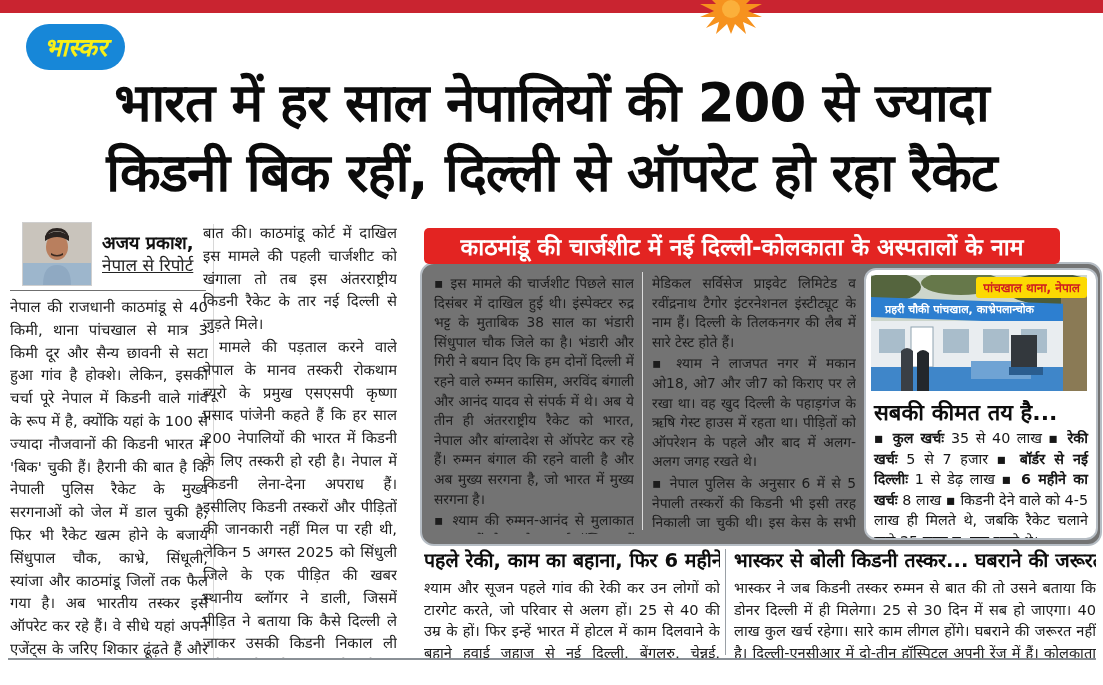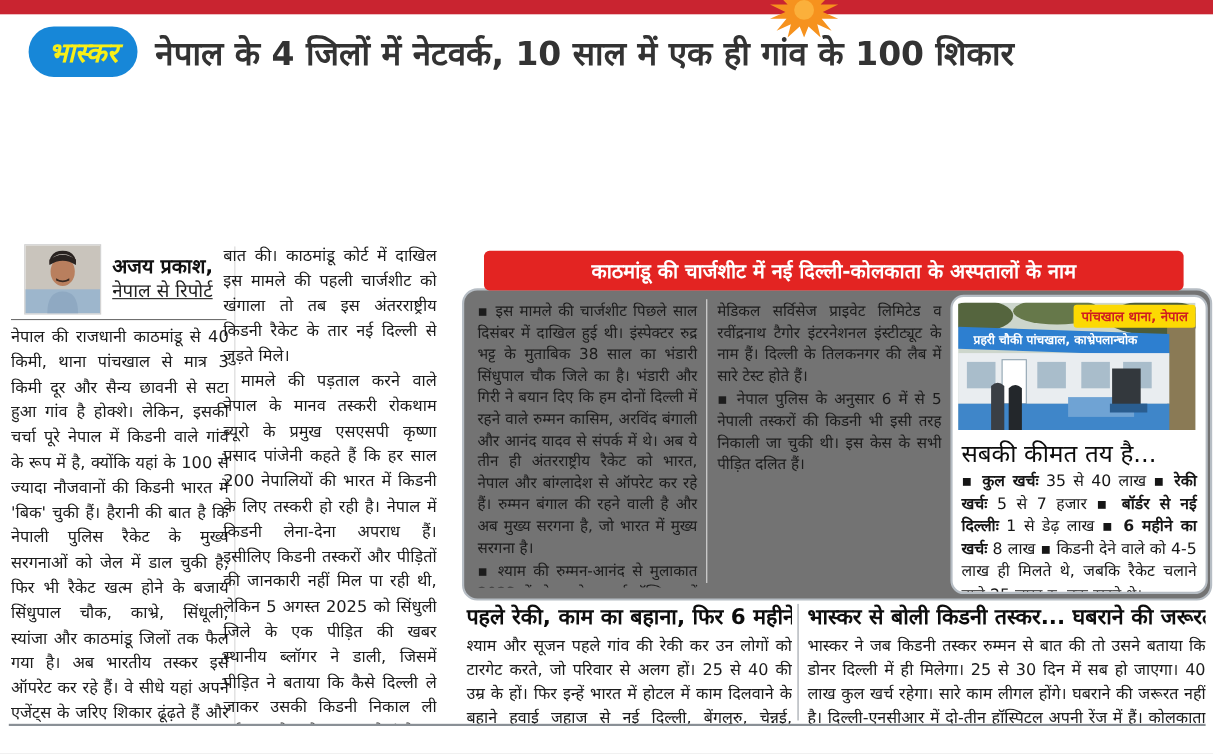--- a/index.html
+++ b/index.html
@@ -24,35 +24,35 @@
   .byline .who{line-height:1.25;}
   .byline .author{font-size:18px;font-weight:800;color:#111;}
   .byline .loc{font-size:17px;color:#222;text-decoration:underline;}
   .byline-rule{position:absolute;left:10px;top:290px;width:196px;height:1px;background:#6f6f6f;}
   .colrule{position:absolute;background:#d8d8d8;width:1px;}
   .body-col{position:absolute;text-align:justify;font-size:14.8px;line-height:22.8px;color:#1c1c1c;overflow:hidden;}
   .body-col p{margin:0;}
   .body-col p.indent{text-indent:16px;}
   
   .red-title{position:absolute;left:424px;top:228px;width:636px;height:36px;background:#e32422;
-             border-radius:5px;color:#ffffff;font-weight:800;font-size:18px;display:flex;
-             align-items:center;justify-content:center;white-space:nowrap;z-index:5;margin-left:16px;}
+             border-radius:5px;color:#ffffff;font-weight:800;font-size:23px;display:flex;
+             align-items:center;justify-content:center;white-space:nowrap;z-index:5;}
   
   .bigbox{position:absolute;left:420px;top:262px;width:678px;height:280px;border:2px solid #b6bdc4;
           border-radius:14px;background:#737373;}
   .cs-col{position:absolute;top:10px;text-align:justify;font-size:13.8px;line-height:19.6px;color:#1c1c1c;overflow:hidden;}
   .cs-col p{margin:0 0 2px 0;}
   .cs-divider{position:absolute;left:220px;top:8px;width:1px;height:258px;background:#dcdcdc;}
   
   .panel{position:absolute;right:2px;top:4px;width:230px;height:268px;border:2px solid #b6bdc4;
          border-radius:12px;background:#fff;overflow:hidden;}
   .panel .photo{position:relative;margin:5px;width:216px;height:116px;overflow:hidden;}
   .photo-caption{position:absolute;right:0;top:2px;background:#fcd903;color:#d01f1f;font-weight:800;
                  font-size:12px;padding:2px 7px;border-radius:3px;}
-  .panel .ptitle{margin:4px 8px 2px 8px;font-size:22px;font-weight:400;color:#0d0d0d;}
+  .panel .ptitle{margin:4px 8px 2px 8px;font-size:22px;font-weight:700;color:#0d0d0d;}
   .panel .ptext{margin:0 8px;font-size:14.3px;line-height:20.5px;text-align:justify;color:#161616;}
   .ptext b{font-weight:800;}
   
   .bbox{position:absolute;top:546px;overflow:hidden;}
   .bbox h3{margin:0 0 4px 0;font-size:19.5px;font-weight:800;color:#0d0d0d;white-space:nowrap;}
   .bbox p{margin:0;font-size:14.6px;line-height:21.5px;text-align:justify;color:#1c1c1c;}
   .bottom-divider{position:absolute;left:725px;top:549px;width:1px;height:106px;background:#9aa0a6;}
   .bottom-rule{position:absolute;left:8px;top:658px;width:1088px;height:2px;background:#8a9096;}
 </style>
 </head>
@@ -65,23 +65,26 @@
     <g fill="#f6921e">
       <polygon points="31,0 35,14 45,3 42,16 56,10 46,20 62,20 48,27 62,33 47,33 56,44 43,38 46,50 35,40 31,50 27,40 16,50 19,38 6,44 15,33 0,33 14,27 0,20 16,20 6,10 20,16 17,3 27,14"></polygon>
       <circle cx="31" cy="25" r="9" fill="#fbb03b"></circle>
     </g>
   </svg>
 
   <div class="kicker-row">
     <div class="badge">
       <span class="brand">भास्कर</span>
     </div>
-    <div class="kicker">नेपाल के 4 जिलों में नेटवर्क, 10 साल में एक ही गांव के 100 शिकार</div>
   </div>
 
+  <div class="headline">
+    <div>भारत में हर साल नेपालियों की 200 से ज्यादा</div>
+    <div>किडनी बिक रहीं, दिल्ली से ऑपरेट हो रहा रैकेट</div>
+  </div>
 
   <div class="byline">
     <svg class="avatar" viewBox="0 0 68 62" preserveAspectRatio="none">
       <rect width="68" height="62" fill="#c9c4bc"></rect>
       <rect y="40" width="68" height="22" fill="#9db6cc"></rect>
       <path d="M20 62 Q20 42 34 42 Q48 42 48 62 Z" fill="#8fa9c2"></path>
       <ellipse cx="34" cy="24" rx="11" ry="13" fill="#b97f5e"></ellipse>
       <path d="M22 18 Q24 8 34 8 Q44 8 46 18 L46 14 Q44 5 34 5 Q24 5 22 14 Z" fill="#2a2320"></path>
       <path d="M22 18 Q34 10 46 18 L46 13 Q34 4 22 13 Z" fill="#2a2320"></path>
       <path d="M28 30 Q34 34 40 30 L40 32 Q34 35 28 32 Z" fill="#3a2a22"></path>
@@ -105,20 +108,21 @@
   <div class="red-title">काठमांडू की चार्जशीट में नई दिल्ली-कोलकाता के अस्पतालों के नाम</div>
 
   <div class="bigbox">
     <div class="cs-col" style="left:12px;width:200px;height:260px;">
       <p>▪ इस मामले की चार्जशीट पिछले साल दिसंबर में दाखिल हुई थी। इंस्पेक्टर रुद्र भट्ट के मुताबिक 38 साल का भंडारी सिंधुपाल चौक जिले का है। भंडारी और गिरी ने बयान दिए कि हम दोनों दिल्ली में रहने वाले रुम्मन कासिम, अरविंद बंगाली और आनंद यादव से संपर्क में थे। अब ये तीन ही अंतरराष्ट्रीय रैकेट को भारत, नेपाल और बांग्लादेश से ऑपरेट कर रहे हैं। रुम्मन बंगाल की रहने वाली है और अब मुख्य सरगना है, जो भारत में मुख्य सरगना है।</p>
       <p>▪ श्याम की रुम्मन-आनंद से मुलाकात 2023 में नोएडा के यथार्थ हॉस्पिटल में हुई थी। रुम्मन यहां काम करती है। चार्जशीट में यथार्थ के अलावा कोलकाता के दो अस्पतालों क्वाड्रा</p>
     </div>
     <div class="cs-divider"></div>
     <div class="cs-col" style="left:230px;width:204px;height:260px;">
       <p>मेडिकल सर्विसेज प्राइवेट लिमिटेड व रवींद्रनाथ टैगोर इंटरनेशनल इंस्टीट्यूट के नाम हैं। दिल्ली के तिलकनगर की लैब में सारे टेस्ट होते हैं।</p>
+      <p>▪ श्याम ने लाजपत नगर में मकान ओ18, ओ7 और जी7 को किराए पर ले रखा था। वह खुद दिल्ली के पहाड़गंज के ऋषि गेस्ट हाउस में रहता था। पीड़ितों को ऑपरेशन के पहले और बाद में अलग-अलग जगह रखते थे।</p>
       <p>▪ नेपाल पुलिस के अनुसार 6 में से 5 नेपाली तस्करों की किडनी भी इसी तरह निकाली जा चुकी थी। इस केस के सभी पीड़ित दलित हैं।</p>
 
     </div>
 
     <div class="panel">
       <div class="photo">
         <svg viewBox="0 0 216 116" width="216" height="116" preserveAspectRatio="none">
           <rect width="216" height="116" fill="#cdd6cc"></rect>
           <ellipse cx="20" cy="12" rx="30" ry="14" fill="#55653e"></ellipse>
           <ellipse cx="90" cy="8" rx="40" ry="12" fill="#66784a"></ellipse>

